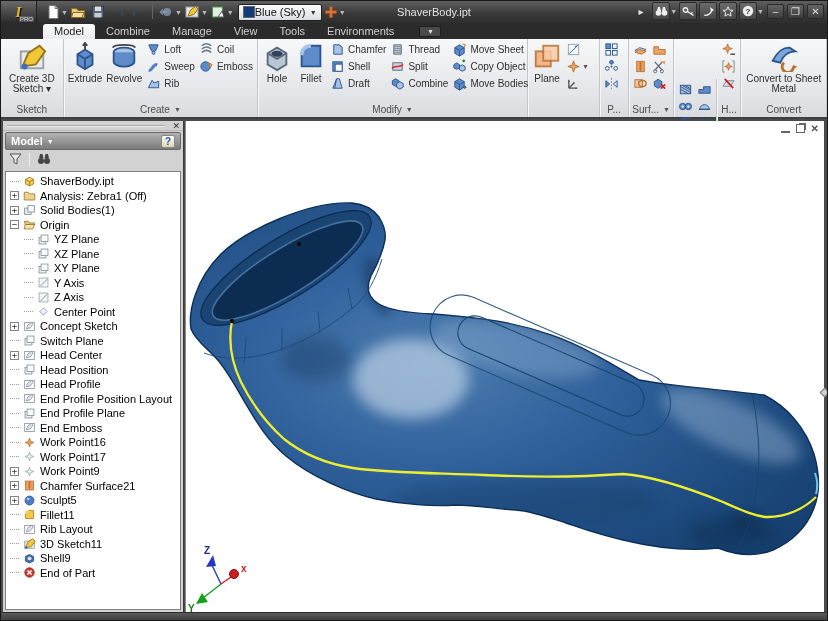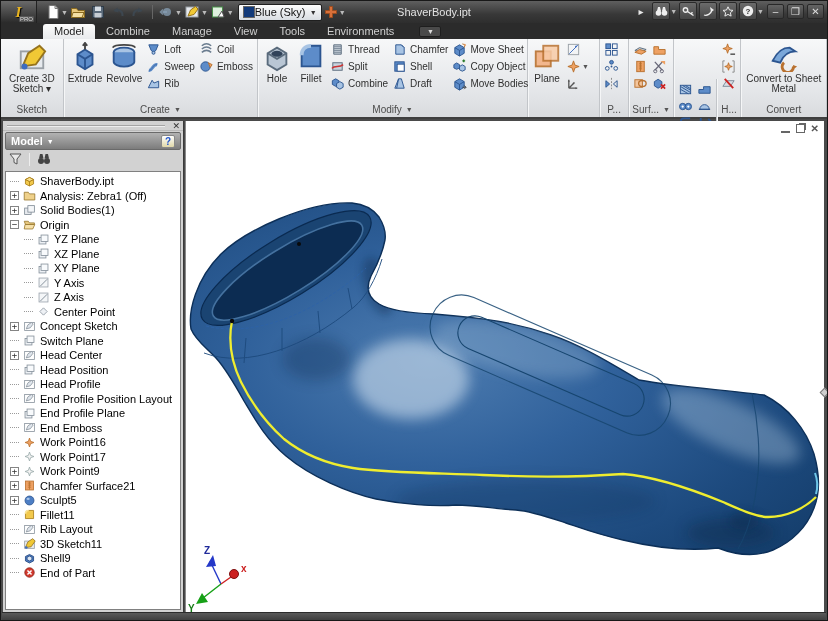--- a/index.html
+++ b/index.html
@@ -294,61 +294,61 @@
           <div class="bigbtn">
             <svg width="30" height="30" viewBox="0 0 16 16">
               <path d="M3 13V7c0-3 2-5 5-5h5v11z" fill="#5d8cc9" stroke="#2c5590"></path>
               <path d="M3 7c0-3 2-5 5-5" stroke="#a8c4e4" stroke-width="2" fill="none"></path>
             </svg>
             <span>Fillet</span>
           </div>
           <div class="scol">
             <div class="sbtn">
               <svg width="15" height="15" viewBox="0 0 16 16">
+                <path d="M4 3h6l3 3v7H4z" fill="#a8c4e4" stroke="#2c5590"></path>
+                <path d="M10 3l3 3" stroke="#2c5590"></path>
+              </svg>
+              <span>Chamfer</span>
+            </div>
+            <div class="sbtn">
+              <svg width="15" height="15" viewBox="0 0 16 16">
+                <rect x="3" y="3" width="10" height="10" fill="#5d8cc9" stroke="#2c5590"></rect>
+                <rect x="5.5" y="5.5" width="7.5" height="7.5" fill="#fff" stroke="#2c5590"></rect>
+              </svg>
+              <span>Shell</span>
+            </div>
+            <div class="sbtn">
+              <svg width="15" height="15" viewBox="0 0 16 16">
+                <path d="M3 13L7 3h3l3 10z" fill="#a8c4e4" stroke="#2c5590"></path>
+                <path d="M7 3L5 13" stroke="#2c5590"></path>
+              </svg>
+              <span>Draft</span>
+            </div>
+          </div>
+          <div class="scol">
+            <div class="sbtn">
+              <svg width="15" height="15" viewBox="0 0 16 16">
                 <path d="M4 3h8v10H4z" fill="#c3ccd6" stroke="#5a6b7c"></path>
                 <path d="M4 5h8M4 7h8M4 9h8M4 11h8" stroke="#7b8a99"></path>
               </svg>
               <span>Thread</span>
             </div>
             <div class="sbtn">
               <svg width="15" height="15" viewBox="0 0 16 16">
                 <rect x="3" y="4" width="10" height="8" fill="#c9d3dd" stroke="#5a6b7c"></rect>
                 <path d="M2 10c3-4 8 0 12-4" stroke="#cc3333" stroke-width="1.6" fill="none"></path>
               </svg>
               <span>Split</span>
             </div>
             <div class="sbtn">
               <svg width="15" height="15" viewBox="0 0 16 16">
                 <path d="M2.5 5l3.5-2 3.5 2v4L6 11 2.5 9z" fill="#5d8cc9" stroke="#2c5590"></path>
                 <path d="M7 8l3.5-2 3.5 2v4L10.5 14 7 12z" fill="#a8c4e4" stroke="#2c5590"></path>
               </svg>
               <span>Combine</span>
-            </div>
-          </div>
-          <div class="scol">
-            <div class="sbtn">
-              <svg width="15" height="15" viewBox="0 0 16 16">
-                <path d="M4 3h6l3 3v7H4z" fill="#a8c4e4" stroke="#2c5590"></path>
-                <path d="M10 3l3 3" stroke="#2c5590"></path>
-              </svg>
-              <span>Chamfer</span>
-            </div>
-            <div class="sbtn">
-              <svg width="15" height="15" viewBox="0 0 16 16">
-                <rect x="3" y="3" width="10" height="10" fill="#5d8cc9" stroke="#2c5590"></rect>
-                <rect x="5.5" y="5.5" width="7.5" height="7.5" fill="#fff" stroke="#2c5590"></rect>
-              </svg>
-              <span>Shell</span>
-            </div>
-            <div class="sbtn">
-              <svg width="15" height="15" viewBox="0 0 16 16">
-                <path d="M3 13L7 3h3l3 10z" fill="#a8c4e4" stroke="#2c5590"></path>
-                <path d="M7 3L5 13" stroke="#2c5590"></path>
-              </svg>
-              <span>Draft</span>
             </div>
           </div>
           <div class="scol">
             <div class="sbtn">
               <svg width="15" height="15" viewBox="0 0 16 16">
                 <path d="M3 6l5-3 5 3v6l-5 3-5-3z" fill="#5d8cc9" stroke="#2c5590"></path>
                 <path d="M3 6l5 3 5-3M8 9v6" stroke="#2c5590" fill="none"></path>
                 <path d="M11 2l3 1-1 3" stroke="#b9712f" fill="none"></path>
                 <path d="M13.6 1.6l1.6 1.8-2.3.8z" fill="#eea163"></path>
               </svg>

